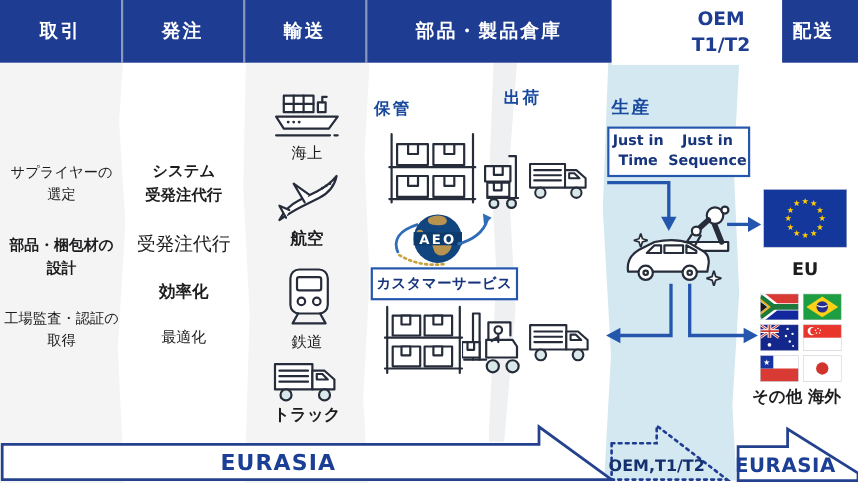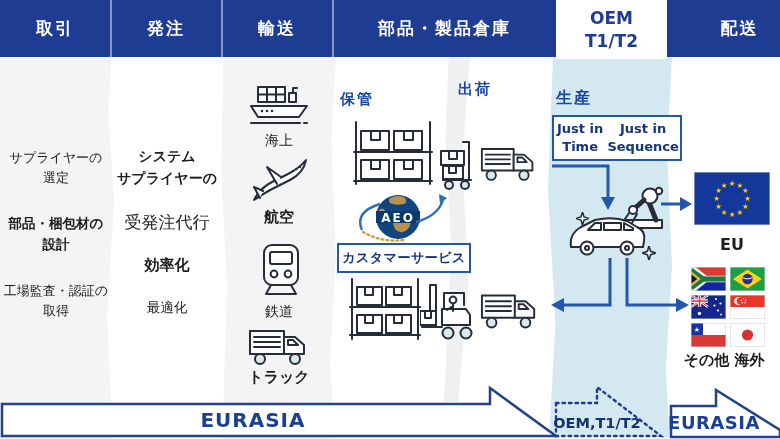--- a/index.html
+++ b/index.html
@@ -43,37 +43,37 @@
   <div class="hdr" style="left:111px;width:110px;">
       <span>発注</span>
     </div>
   <div class="hdr" style="left:222px;width:110px;border-radius:26px;">
       <span>輸送</span>
     </div>
   <div class="hdr" style="left:333px;width:223px;">
       <span>部品・製品倉庫</span>
     </div>
   <div class="abs" style="left:556px;top:0;width:111px;height:59px;background:#fff;display:flex;flex-direction:column;
-              align-items:center;justify-content:center;color:#1d3c92;font-weight:bold;font-size:17px;line-height:1.3;">
+              align-items:center;justify-content:center;color:#1d3c92;font-weight:bold;font-size:17px;line-height:1.3;padding-left:44px;">
     <div>OEM</div>
     <div>T1/T2</div>
   </div>
   <div class="hdr" style="left:667px;width:113px;padding-left:16px;">
       <span>配送</span>
     </div>
 
   <div class="abs jp" style="left:2px;top:148px;width:108px;font-size:13px;">サプライヤーの
 選定</div>
   <div class="abs jp bold" style="left:2px;top:213px;width:108px;font-size:13.5px;">部品・梱包材の
 設計</div>
   <div class="abs jp" style="left:2px;top:281px;width:108px;font-size:13px;">工場監査・認証の
 取得</div>
 
   <div class="abs jp bold" style="left:112px;top:146px;width:110px;font-size:14px;">システム
-サプライヤーの</div>
+受発注代行</div>
   <div class="abs jp" style="left:112px;top:211px;width:110px;font-size:17px;font-family:Liberation Mono, monospace;">受発注代行</div>
   <div class="abs jp bold" style="left:112px;top:254px;width:110px;font-size:15px;">効率化</div>
   <div class="abs jp" style="left:112px;top:297px;width:110px;font-size:13.5px;">最適化</div>
 
   <svg class="abs" style="left:246px;top:85px;" width="66" height="42" viewBox="0 0 66 42">
     <g class="ic">
       <rect class="icw" x="12" y="2" width="27" height="15"></rect>
       <path d="M12,9.5 H39 M21,2 V17 M30,2 V17"></path>
       <path class="icw" d="M43,8 h7 v9 h-7 z"></path>
       <path d="M47,8 V3 h4"></path>

